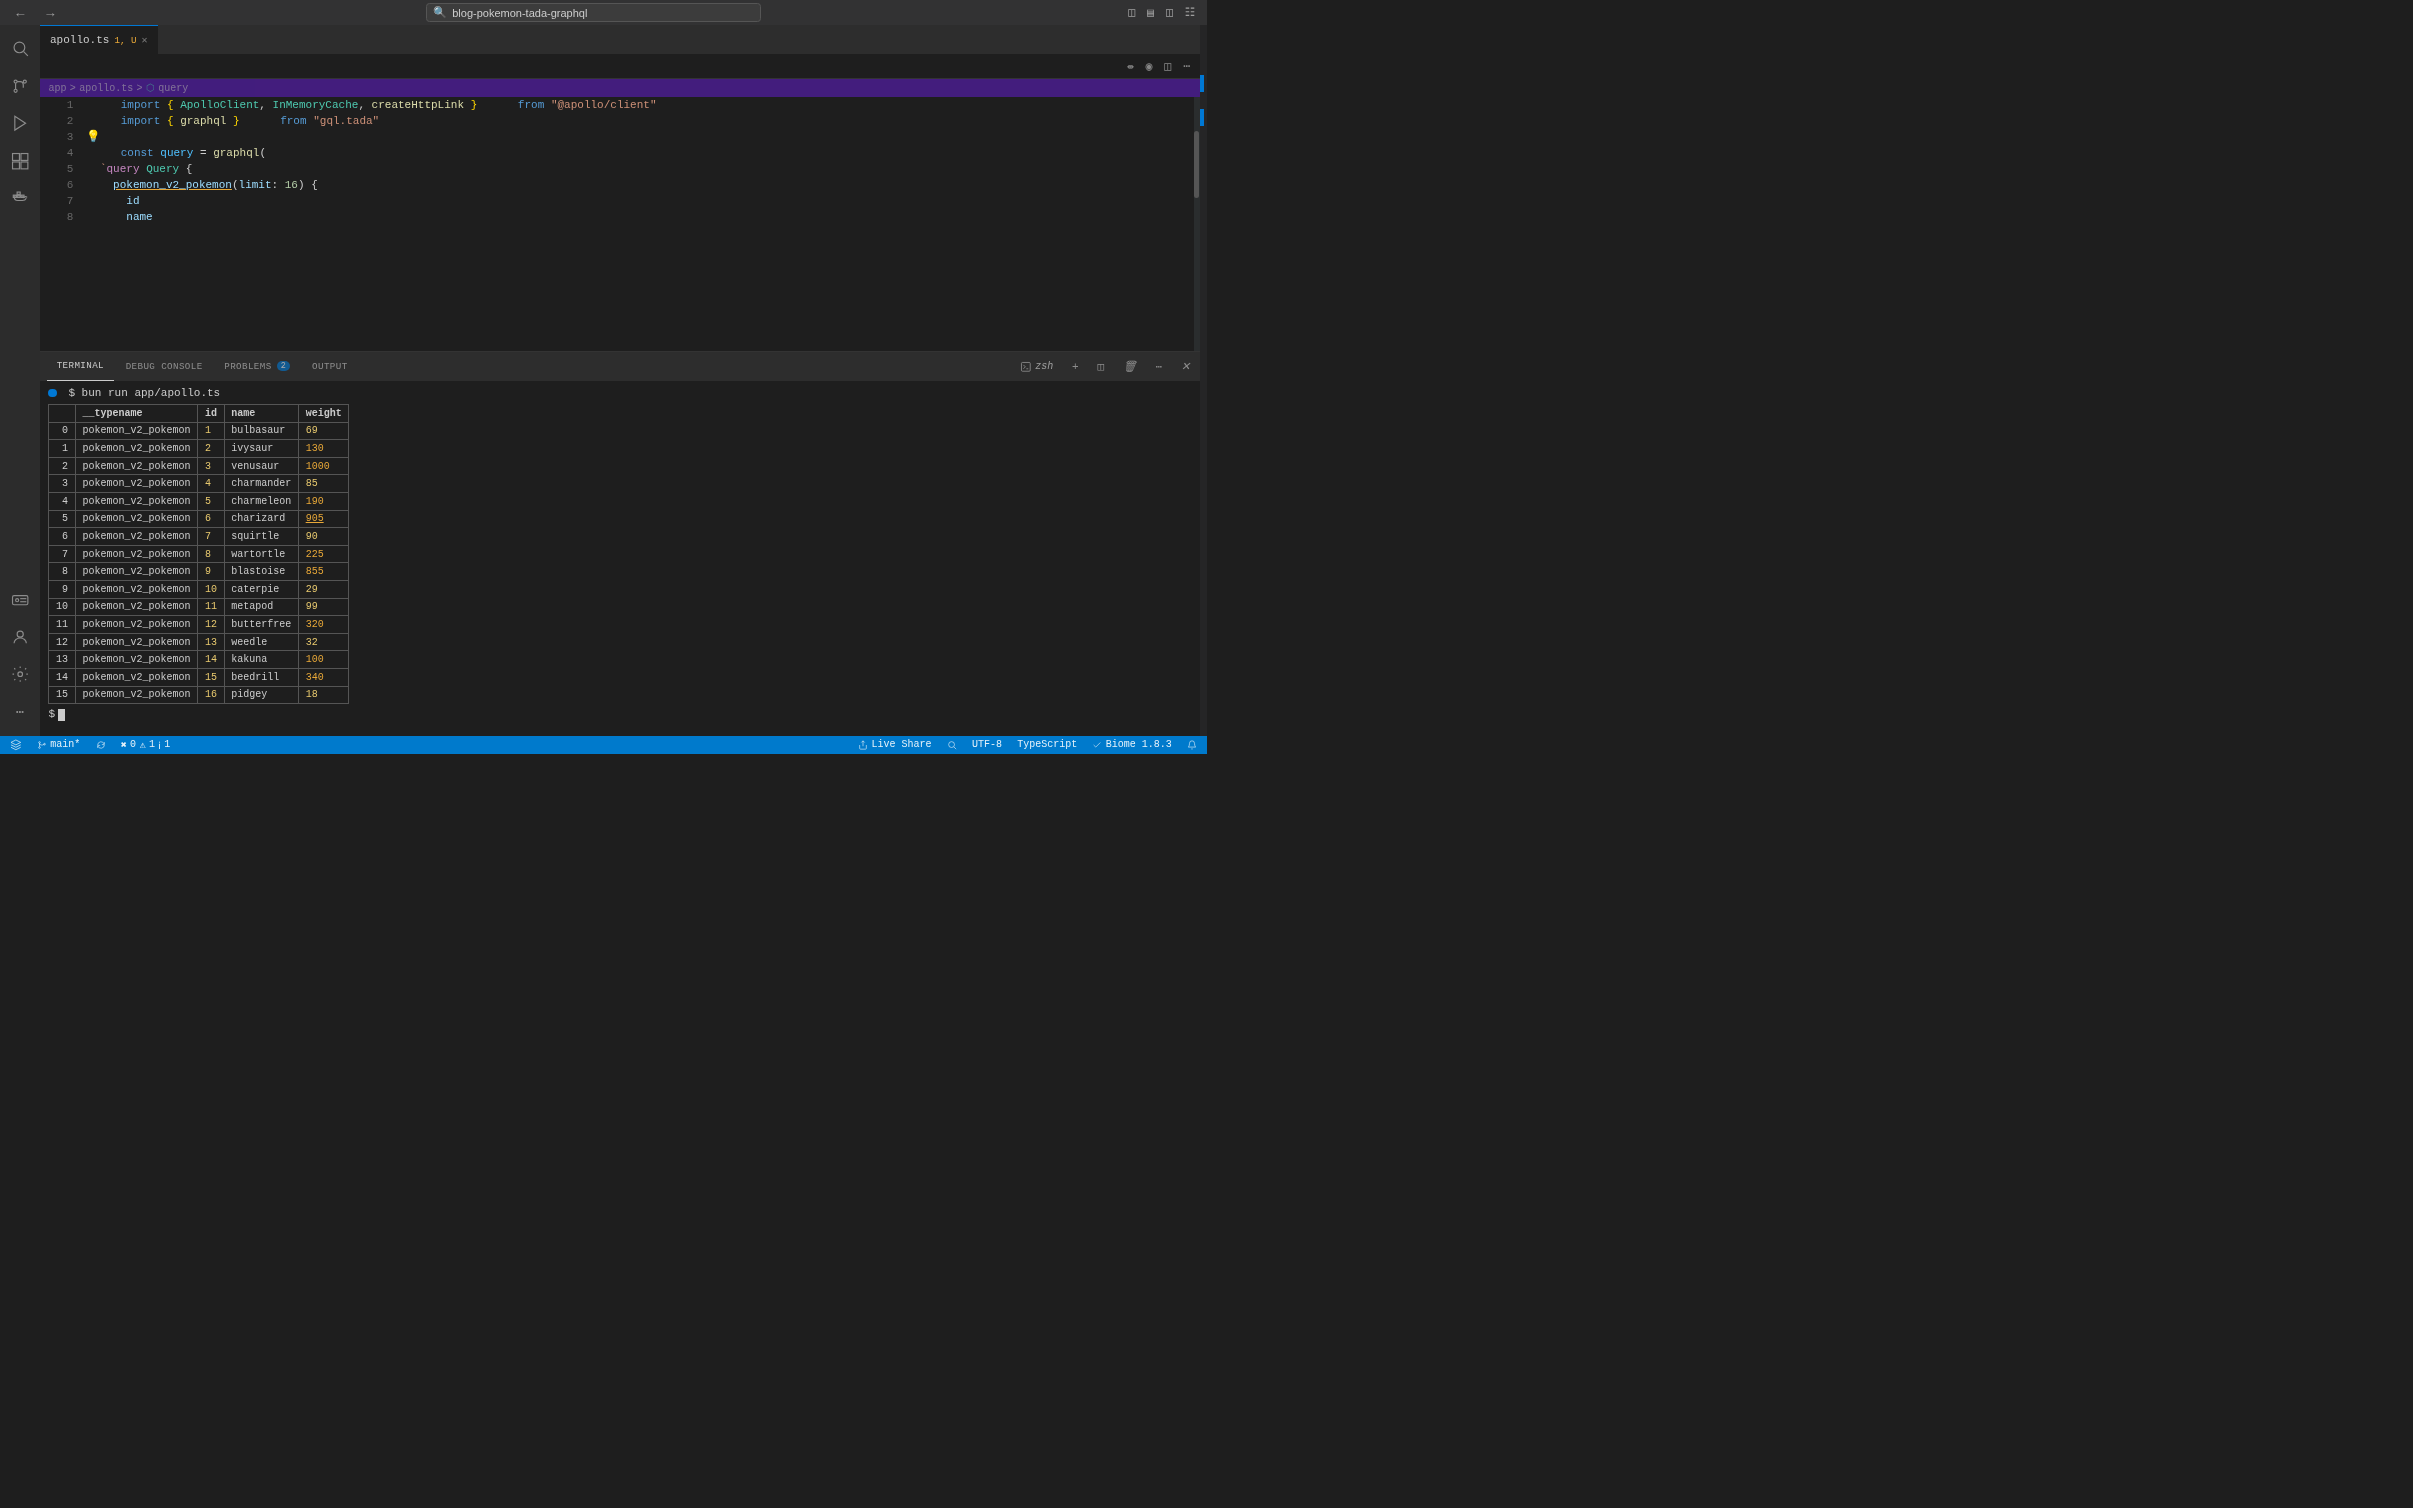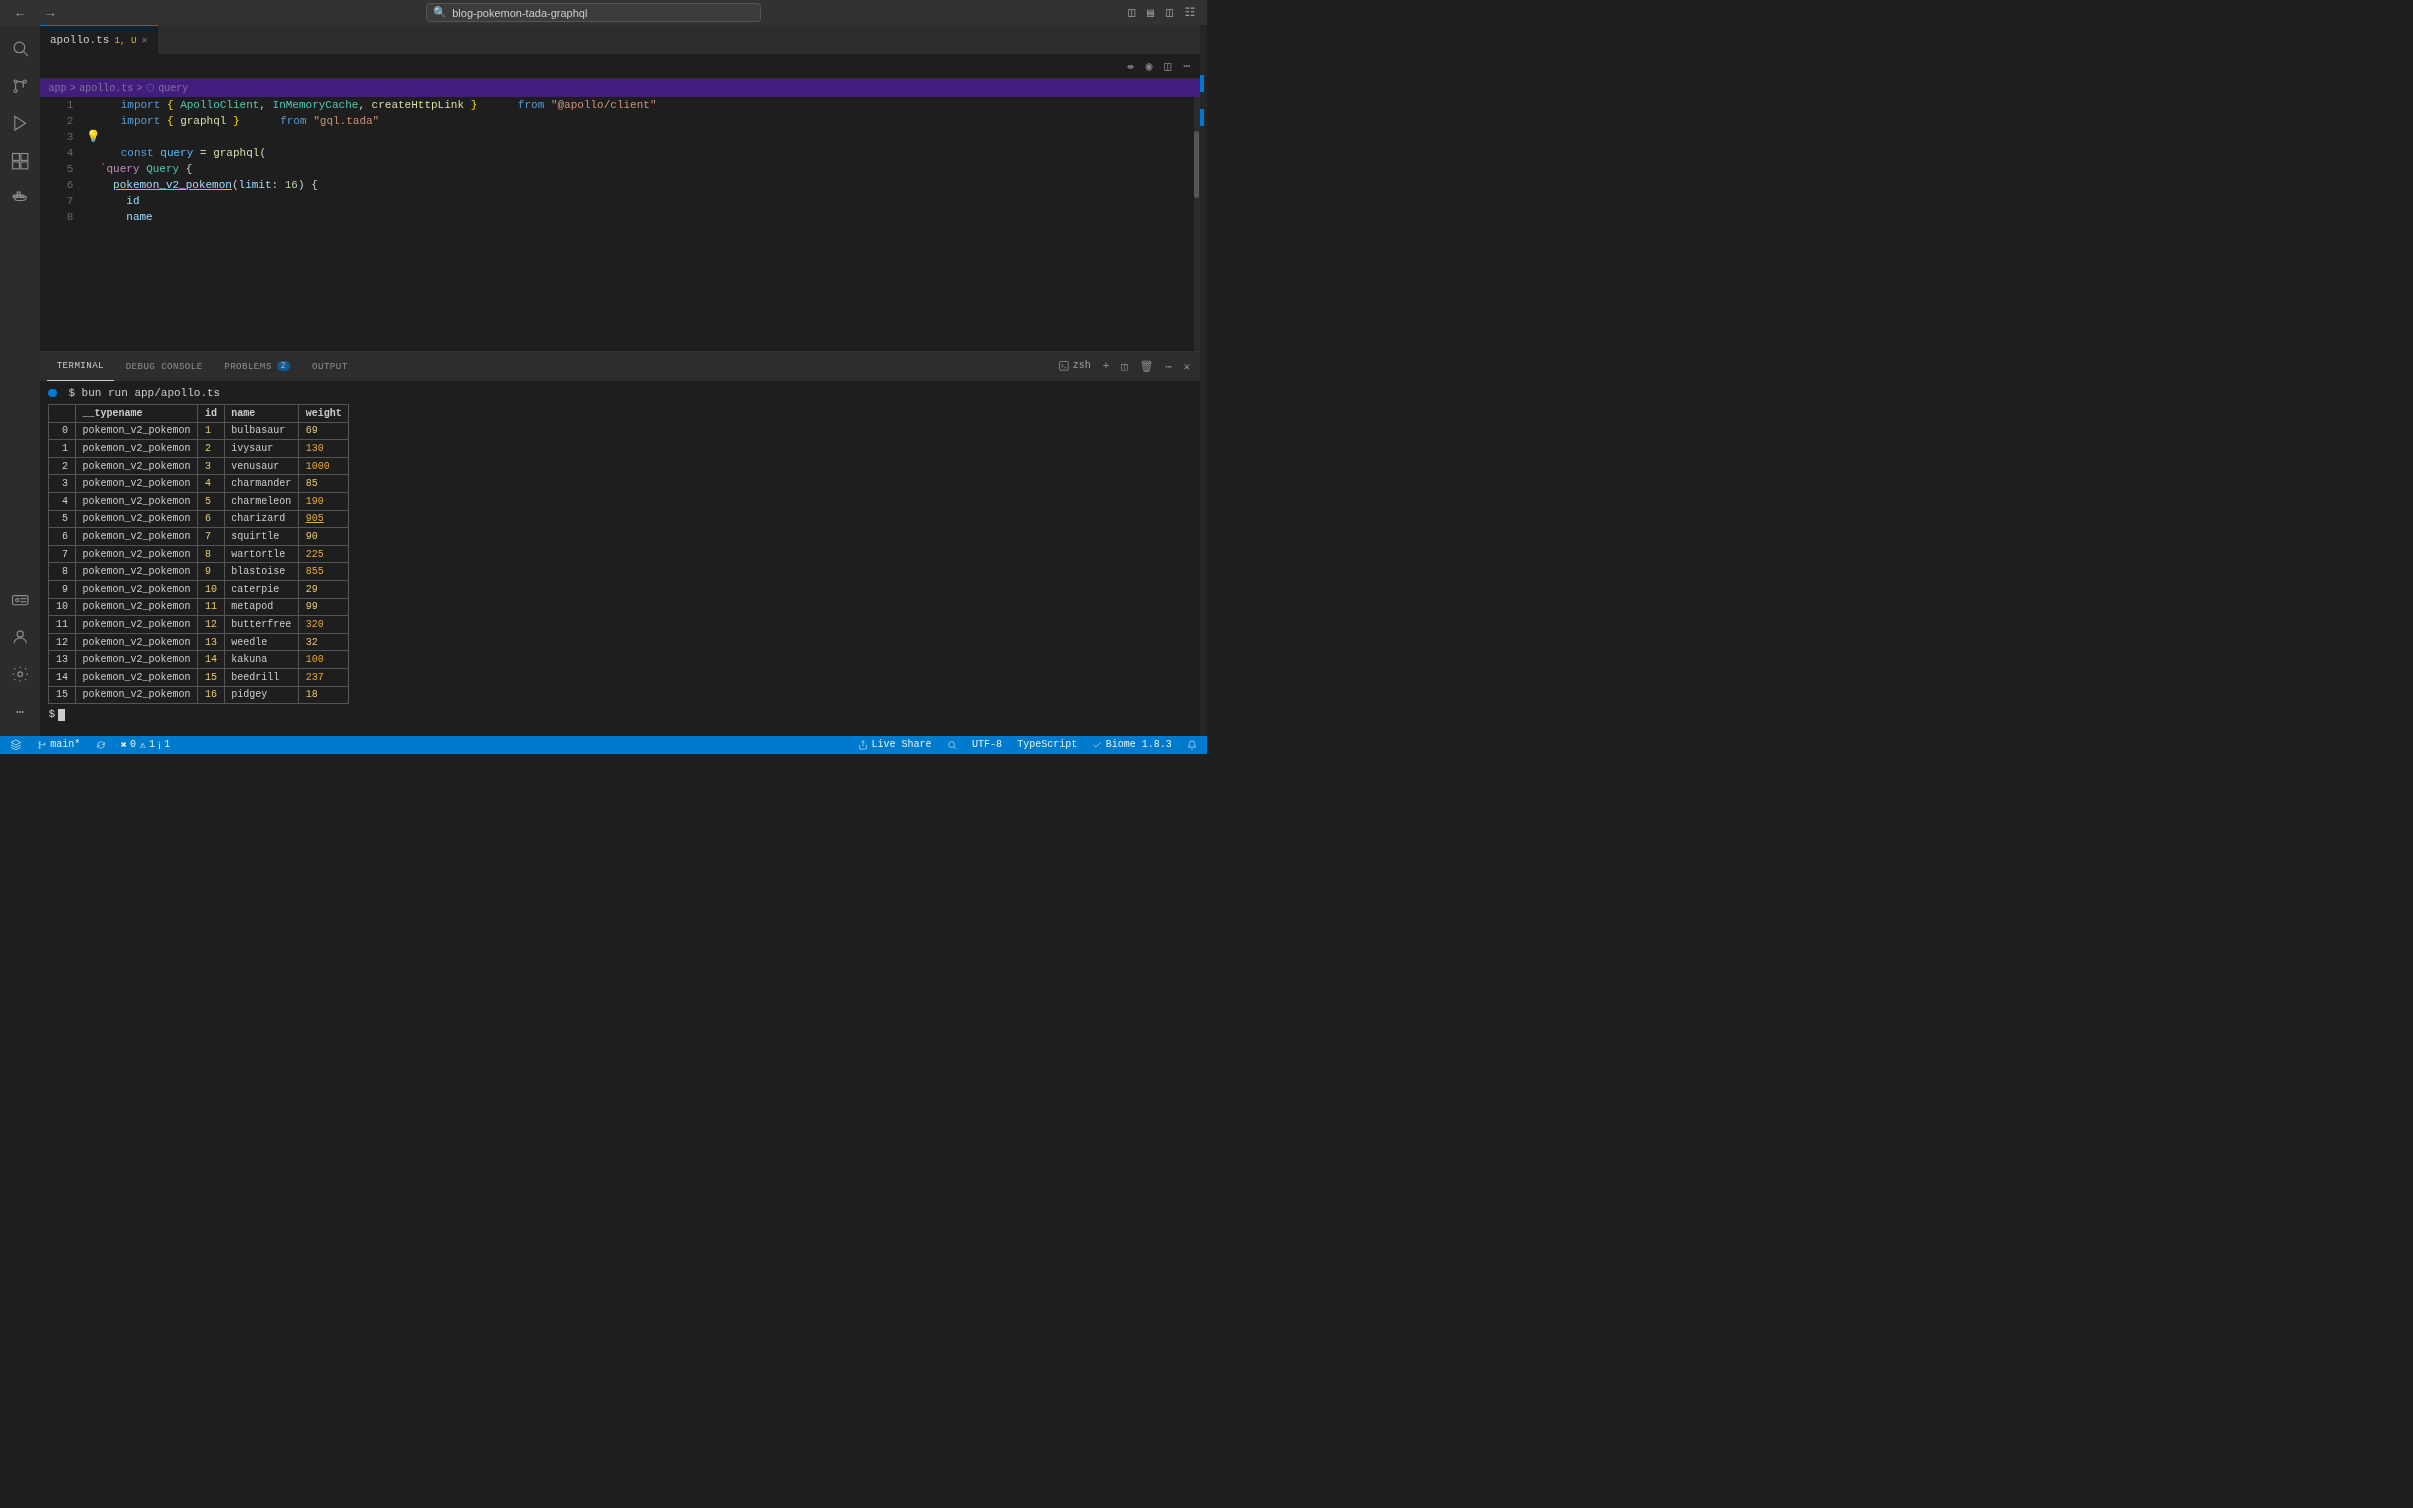--- a/index.html
+++ b/index.html
@@ -289,23 +289,24 @@
       background: #0078d4;
       color: white;
       border-radius: 8.4px;
       padding: 0 4.2px;
       font-size: 8.4px;
       min-width: 13.4px;
       text-align: center;
     }
     .panel-toolbar {
       display: flex;
-      align-items: flex-start;
+      align-items: flex-end;
       margin-left: auto;
-      gap: 5px;
+      gap: 12px;
+      font-style: italic;
     }
     .panel-toolbar span {
       color: #cccccc;
       opacity: 0.6;
       cursor: pointer;
       font-size: 11px;
       padding: 1.7px 3.4px;
     }
 
     .terminal-content {
@@ -676,21 +677,21 @@
                 <td class="type-name">pokemon_v2_pokemon</td>
                 <td class="num-yellow">14</td>
                 <td class="name-col">kakuna</td>
                 <td class="num-yellow" style="color: rgb(232, 168, 56);">100</td>
               </tr>
               <tr>
                 <td class="idx">14</td>
                 <td class="type-name">pokemon_v2_pokemon</td>
                 <td class="num-yellow">15</td>
                 <td class="name-col">beedrill</td>
-                <td class="num-yellow" style="color: rgb(232, 168, 56);">237</td>
+                <td class="num-yellow" style="color: rgb(232, 168, 56);">340</td>
               </tr>
               <tr>
                 <td class="idx">15</td>
                 <td class="type-name">pokemon_v2_pokemon</td>
                 <td class="num-yellow">16</td>
                 <td class="name-col">pidgey</td>
                 <td class="num-yellow" style="color: rgb(232, 201, 110);">18</td>
               </tr>
             </tbody>
         </table>

